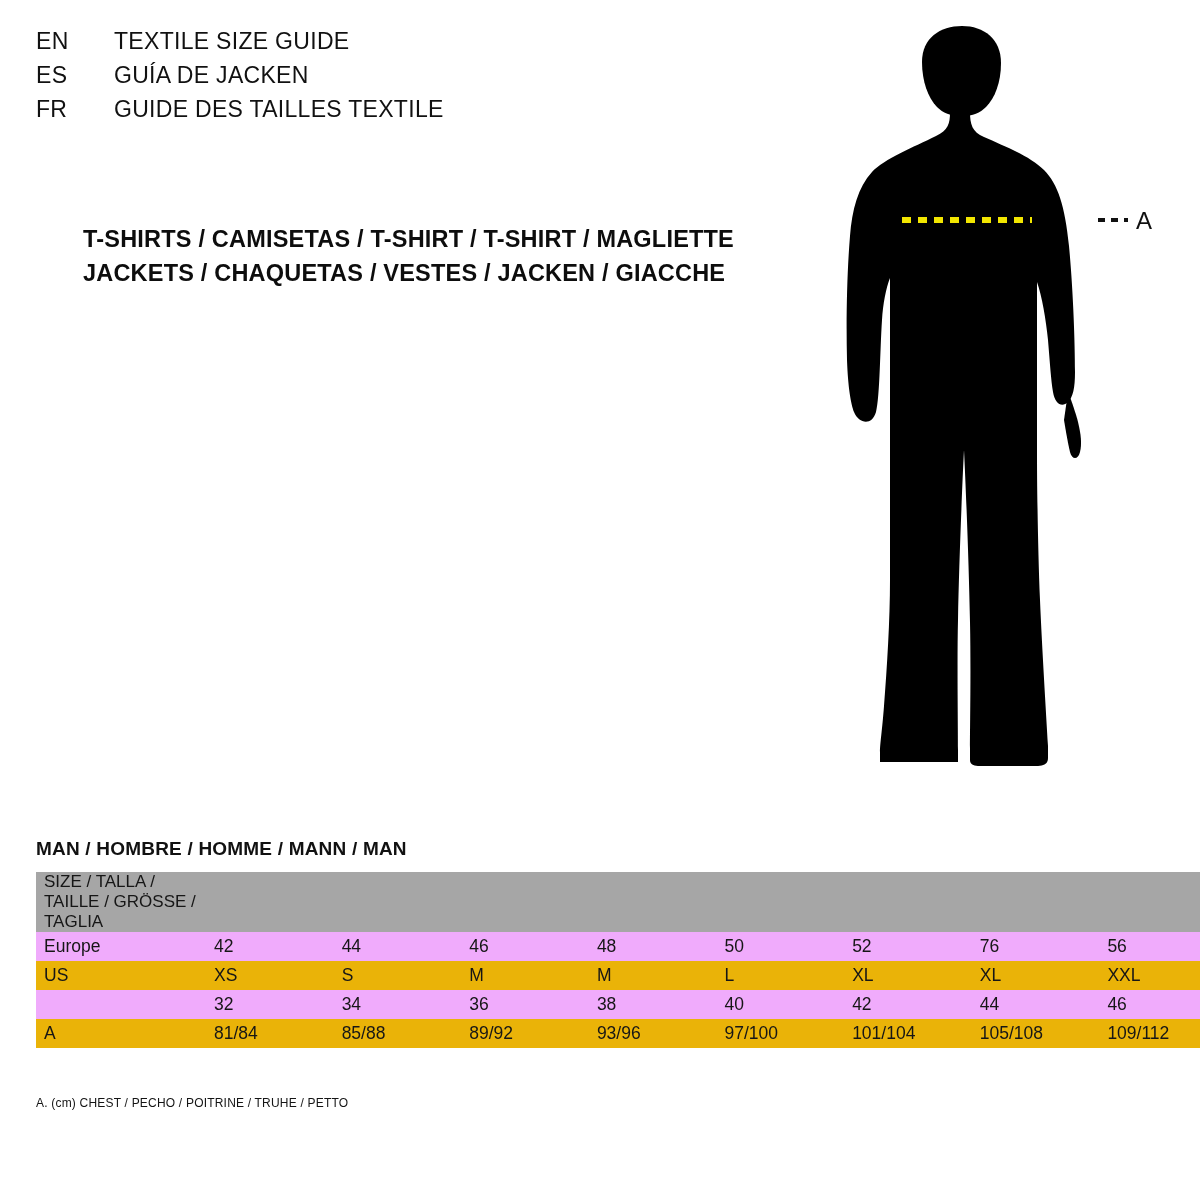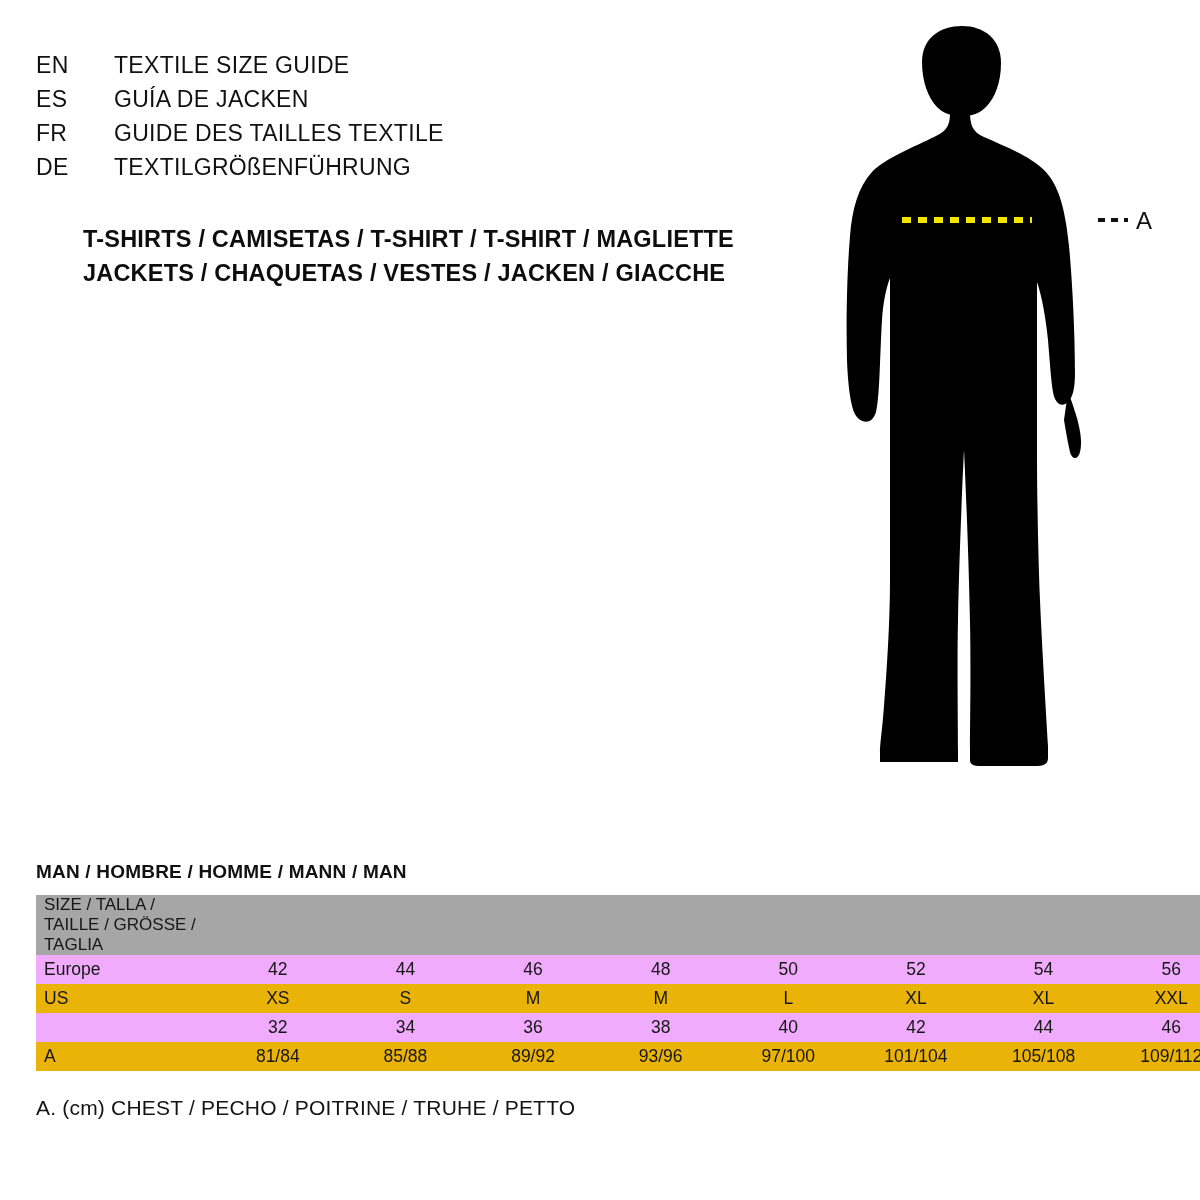--- a/index.html
+++ b/index.html
@@ -38,21 +38,20 @@
     letter-spacing: 0.3px;
     color: #111111;
   }
   .lang-code {
     width: 78px;
     flex: 0 0 78px;
     font-size: 23px;
   }
   .lang-text {
     font-size: 23px;
-    margin-top: 24px;
   }
 
   
   .cat-block {
     position: absolute;
     left: 36px;
     top: 222px;
     width: 720px;
   }
   .cat-line {
@@ -82,21 +81,20 @@
     left: 36px;
     top: 838px;
     width: 1130px;
   }
   .table-title {
     font-size: 19px;
     font-weight: bold;
     color: #111111;
     letter-spacing: 0.2px;
     margin-bottom: 12px;
-    margin-top: 23px;
   }
   table.size-table {
     border-collapse: collapse;
     width: 1199px;
     table-layout: fixed;
     font-size: 17.5px;
   }
   table.size-table td {
     padding: 0;
     height: 29px;
@@ -110,28 +108,27 @@
   }
   .row-light td { background: #f0abfc; }
   .row-dark td { background: #eab308; }
 
   .c-label {
     width: 170px;
     padding-left: 8px !important;
     text-align: left;
   }
   .c-val {
-    text-align: center;
   }
 
   .footnote {
     position: absolute;
     left: 36px;
     top: 1096px;
-    font-size: 21px;
+    font-size: 12px;
     color: #141414;
     letter-spacing: 0.2px;
   }
 </style>
 </head>
 <body>
 
 <div class="page">
 
   <div class="lang-block">
@@ -139,24 +136,20 @@
       <span class="lang-code">EN</span>
       <span class="lang-text">TEXTILE SIZE GUIDE</span>
     </div>
     <div class="lang-row">
       <span class="lang-code">ES</span>
       <span class="lang-text">GUÍA DE JACKEN</span>
     </div>
     <div class="lang-row">
       <span class="lang-code">FR</span>
       <span class="lang-text">GUIDE DES TAILLES TEXTILE</span>
-    </div>
-    <div class="lang-row">
-      <span class="lang-code">DE</span>
-      <span class="lang-text">TEXTILGRÖßENFÜHRUNG</span>
     </div>
   </div>
 
   <div class="cat-block">
     <div class="cat-line">T-SHIRTS / CAMISETAS / T-SHIRT / T-SHIRT / MAGLIETTE</div>
     <div class="cat-line">JACKETS / CHAQUETAS / VESTES / JACKEN / GIACCHE</div>
   </div>
 
   <div class="figure-wrap">
     <svg width="370" height="760" viewBox="0 0 370 760" xmlns="http://www.w3.org/2000/svg">
@@ -225,21 +218,21 @@
         <td class="c-val"></td>
       </tr>
       <tr class="row-light">
         <td class="c-label">Europe</td>
         <td class="c-val">42</td>
         <td class="c-val">44</td>
         <td class="c-val">46</td>
         <td class="c-val">48</td>
         <td class="c-val">50</td>
         <td class="c-val">52</td>
-        <td class="c-val">54</td>
+        <td class="c-val">76</td>
         <td class="c-val">56</td>
       </tr>
       <tr class="row-dark">
         <td class="c-label">US</td>
         <td class="c-val">XS</td>
         <td class="c-val">S</td>
         <td class="c-val">M</td>
         <td class="c-val">M</td>
         <td class="c-val">L</td>
         <td class="c-val">XL</td>

